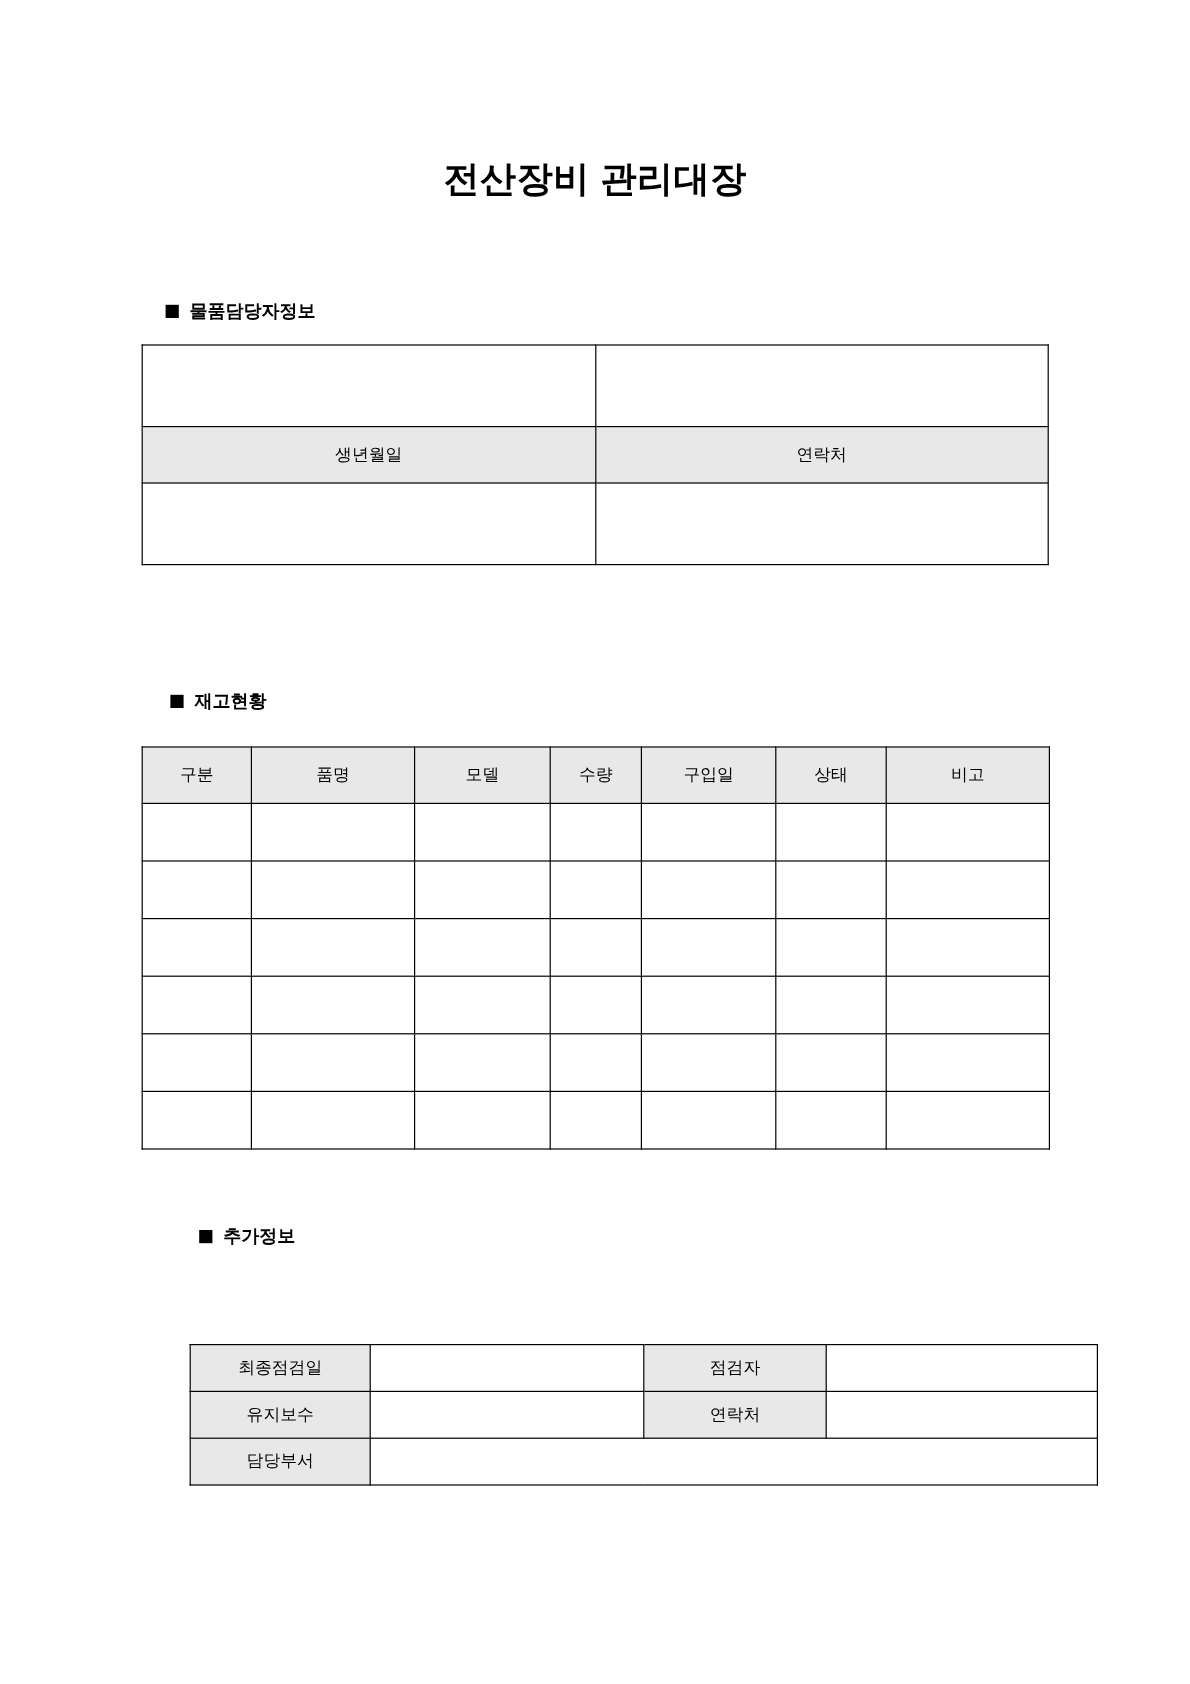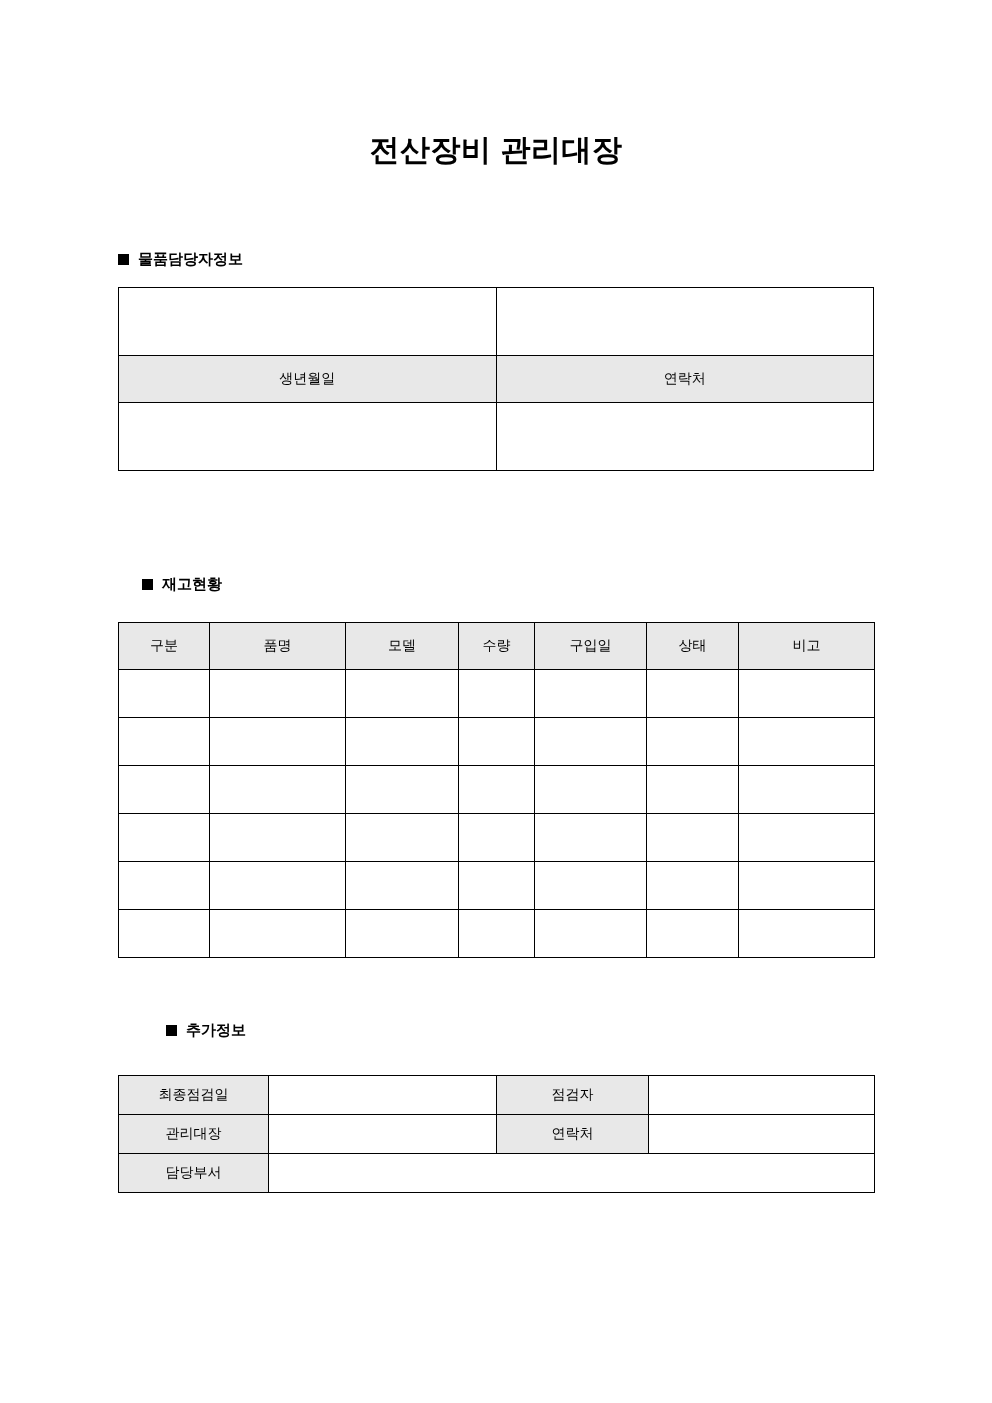--- a/index.html
+++ b/index.html
@@ -46,21 +46,21 @@
     font-weight: bold;
     white-space: nowrap;
   }
   .bullet-square {
     display: inline-block;
     width: 11px;
     height: 11px;
     background: #000000;
     flex: 0 0 auto;
   }
-  #sec1-header { top: 250px; }
+  #sec1-header { top: 250px; margin-left: 20px; }
   #sec2-header { top: 575px; padding-left: 24px; }
   #sec3-header { top: 1021px; padding-left: 48px; }
 
   
   table.form-table {
     position: absolute;
     left: 118px;
     width: 756px;
     border-collapse: collapse;
     table-layout: fixed;
@@ -84,21 +84,21 @@
   #table-manager { top: 287px; }
   #table-manager td.hcell { height: 46px; }
   #table-manager td.vcell { height: 67px; }
 
   
   #table-inventory { top: 622px; }
   #table-inventory thead td { height: 46px; }
   #table-inventory tbody td { height: 47px; }
 
   
-  #table-additional { top: 1075px; }
+  #table-additional { top: 1120px; margin-left: 40px; }
   #table-additional td { height: 38px; }
 </style>
 </head>
 <body>
 
 <div class="page">
 
   <div class="doc-title">전산장비 관리대장</div>
 
   <div class="section-header" id="sec1-header">
@@ -220,21 +220,21 @@
       <col style="width:226px">
     </colgroup>
     <tbody>
       <tr>
         <td class="hcell">최종점검일</td>
         <td class="vcell"></td>
         <td class="hcell">점검자</td>
         <td class="vcell"></td>
       </tr>
       <tr>
-        <td class="hcell">관리대장</td>
+        <td class="hcell">유지보수</td>
         <td class="vcell"></td>
         <td class="hcell">연락처</td>
         <td class="vcell"></td>
       </tr>
       <tr>
         <td class="hcell">담당부서</td>
         <td class="vcell" colspan="3"></td>
       </tr>
     </tbody>
   </table>

